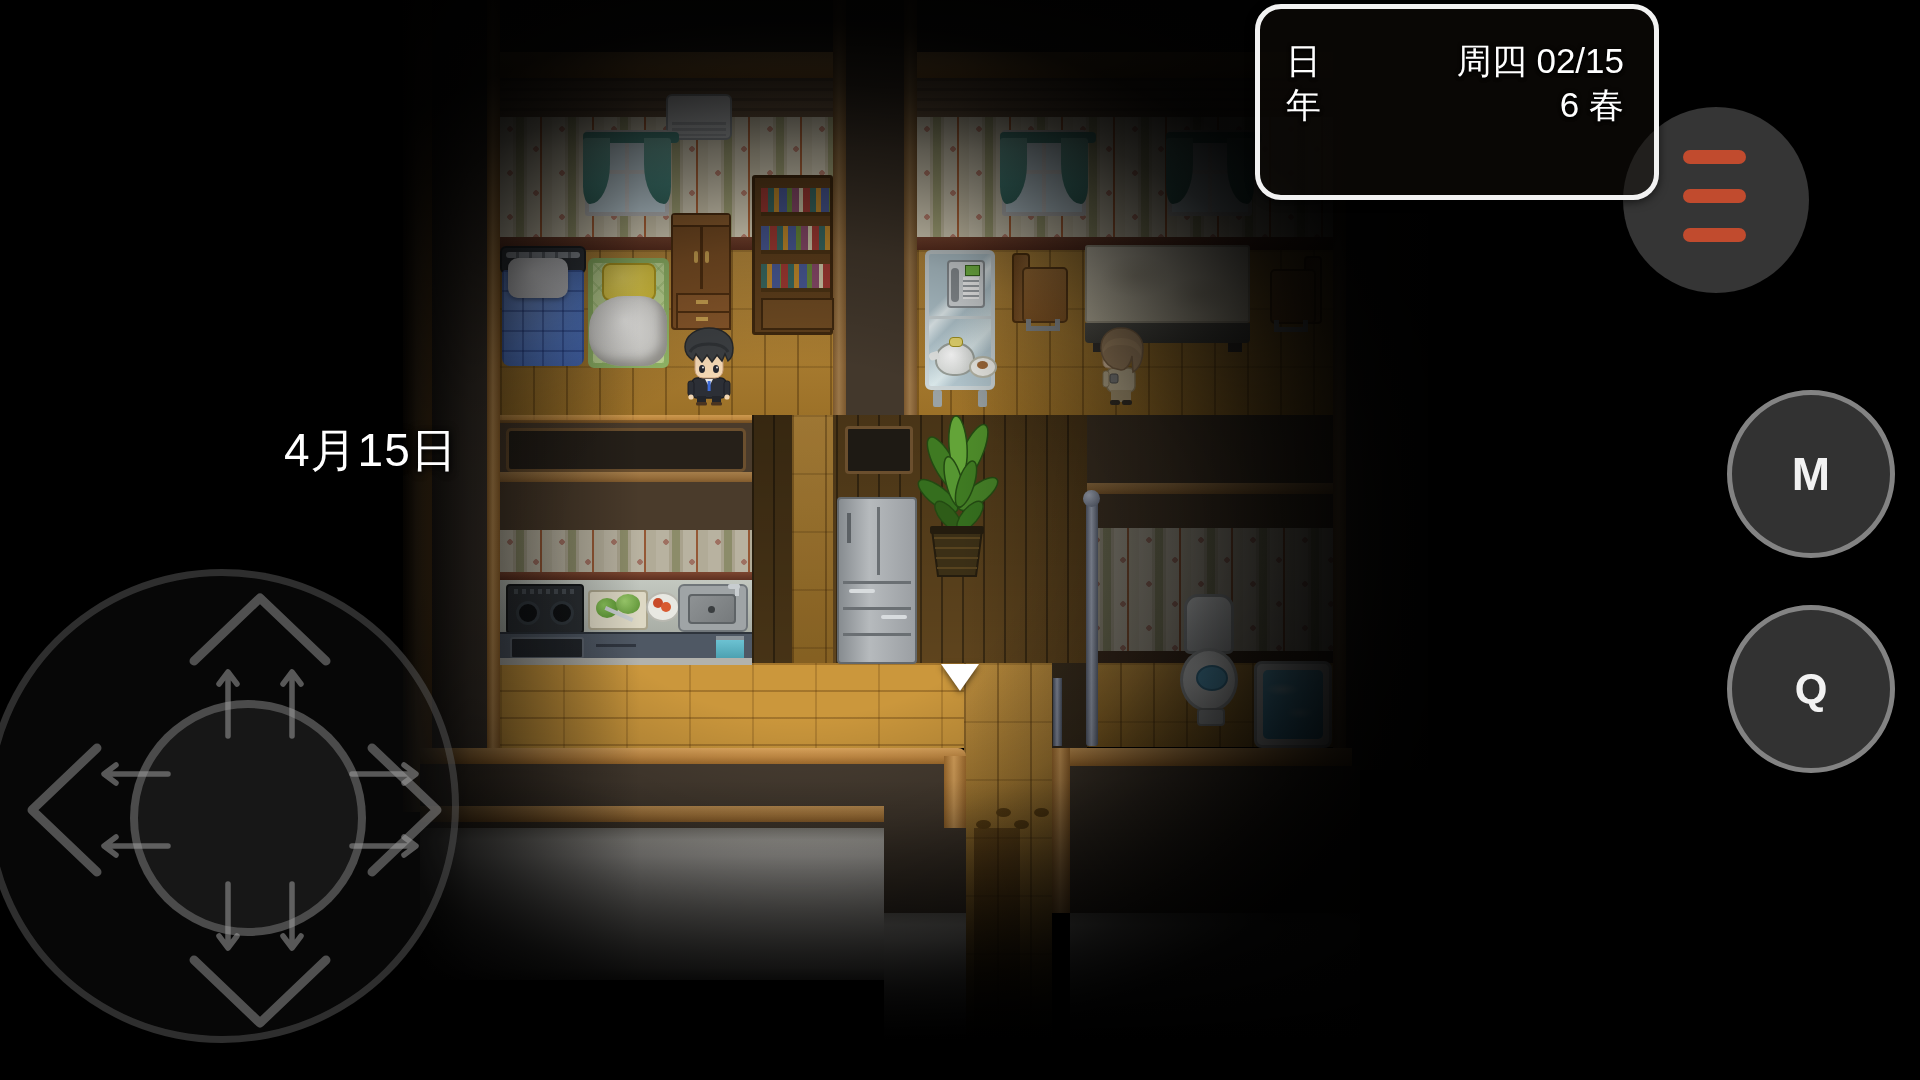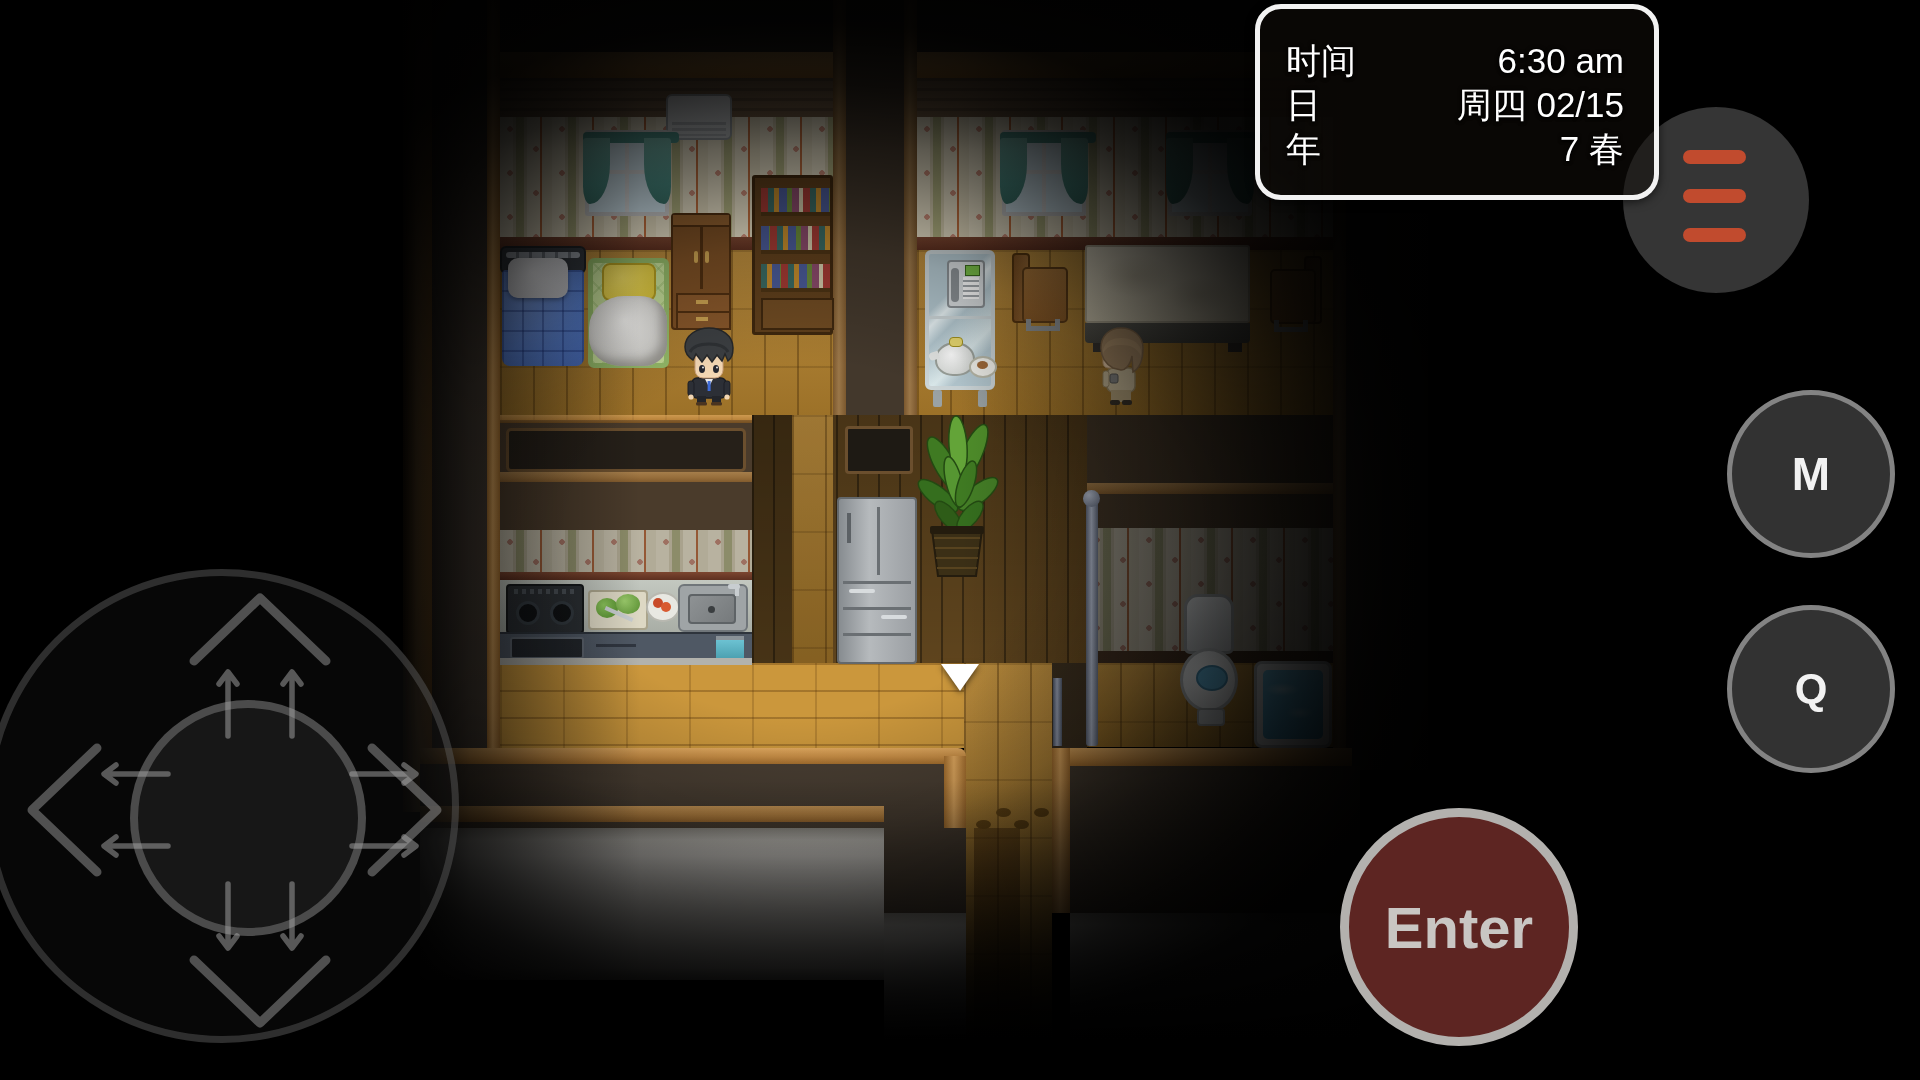--- a/index.html
+++ b/index.html
@@ -342,33 +342,30 @@
     <div class="abs" style="left:1014px;top:820px;width:15px;height:9px;border-radius:50%;background:#6b4a16;"></div>
     <div class="abs" style="left:1034px;top:808px;width:15px;height:9px;border-radius:50%;background:#6b4a16;"></div>
   </div>
 
   <div class="abs vignette"></div>
 
   <div class="abs" style="left:941px;top:664px;width:0;height:0;z-index:60;
     border-left:19px solid transparent;border-right:19px solid transparent;border-top:27px solid #fff;
     filter:drop-shadow(0 2px 3px rgba(0,0,0,.6));"></div>
 
+  <div class="abs map-label" style="left:284px;top:420px;">4月15日</div>
 
   <div class="abs hud-clock" style="left:1255px;top:4px;width:404px;height:196px;">
-    <div class="row">
-      <span>时间</span>
-      <span>6:30 am</span>
-    </div>
     <div class="row">
       <span>日</span>
       <span>周四 02/15</span>
     </div>
     <div class="row">
       <span>年</span>
-      <span>7 春</span>
+      <span>6 春</span>
     </div>
   </div>
 
   <div class="abs menu-circle" style="left:1623px;top:107px;width:186px;height:186px;">
     <span class="menu-bar" style="top:43px;"></span>
     <span class="menu-bar" style="top:82px;"></span>
     <span class="menu-bar" style="top:121px;"></span>
   </div>
 
   <div class="abs" style="left:0;top:560px;width:500px;height:520px;z-index:110;">
@@ -393,15 +390,13 @@
         <path d="M352,214 L414,214 M404,205 L416,214 L404,223"></path>
         <path d="M352,286 L414,286 M404,277 L416,286 L404,295"></path>
       </g>
     </svg>
   </div>
 
   <div class="abs round-btn" style="left:1727px;top:390px;width:168px;height:168px;background:#323232;border:5px solid #838383;
               color:#f2f2f2;font-size:46px;">M</div>
   <div class="abs round-btn" style="left:1727px;top:605px;width:168px;height:168px;background:#323232;border:5px solid #838383;
               color:#f2f2f2;font-size:42px;">Q</div>
-  <div class="abs round-btn" style="left:1340px;top:808px;width:238px;height:238px;background:rgba(109,43,40,.85);border:9px solid #b3b1ae;
-              color:#c9c6c3;font-size:58px;">Enter</div>
 </div>
 
 </body></html>

